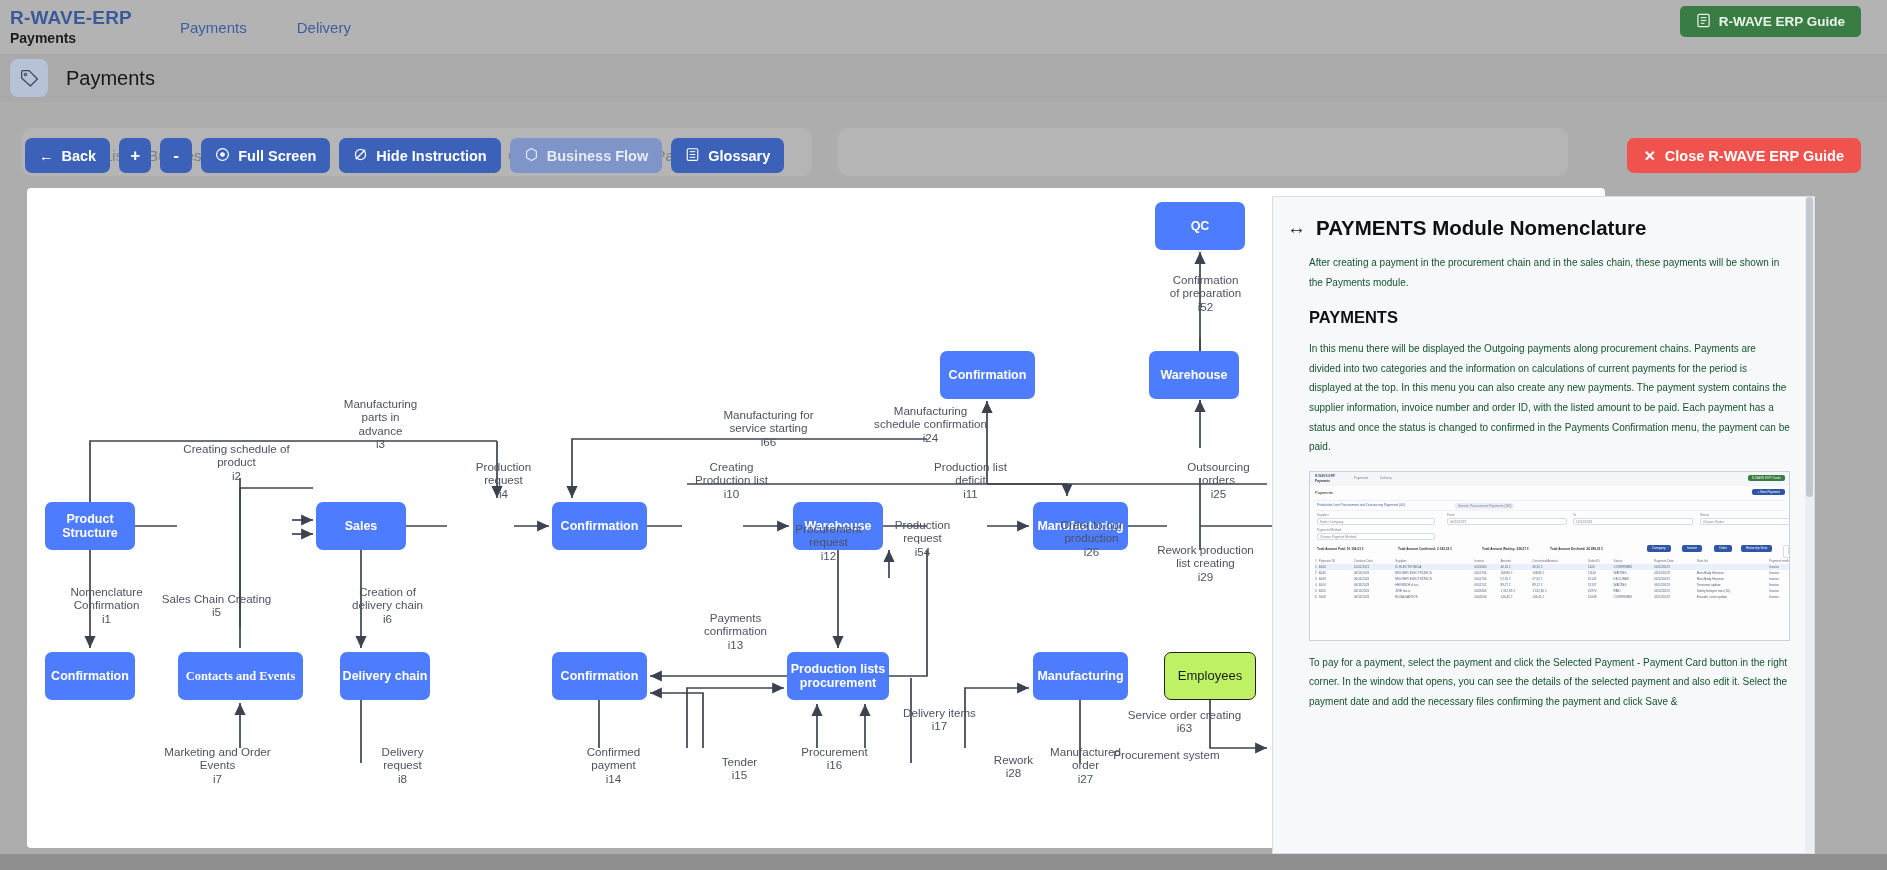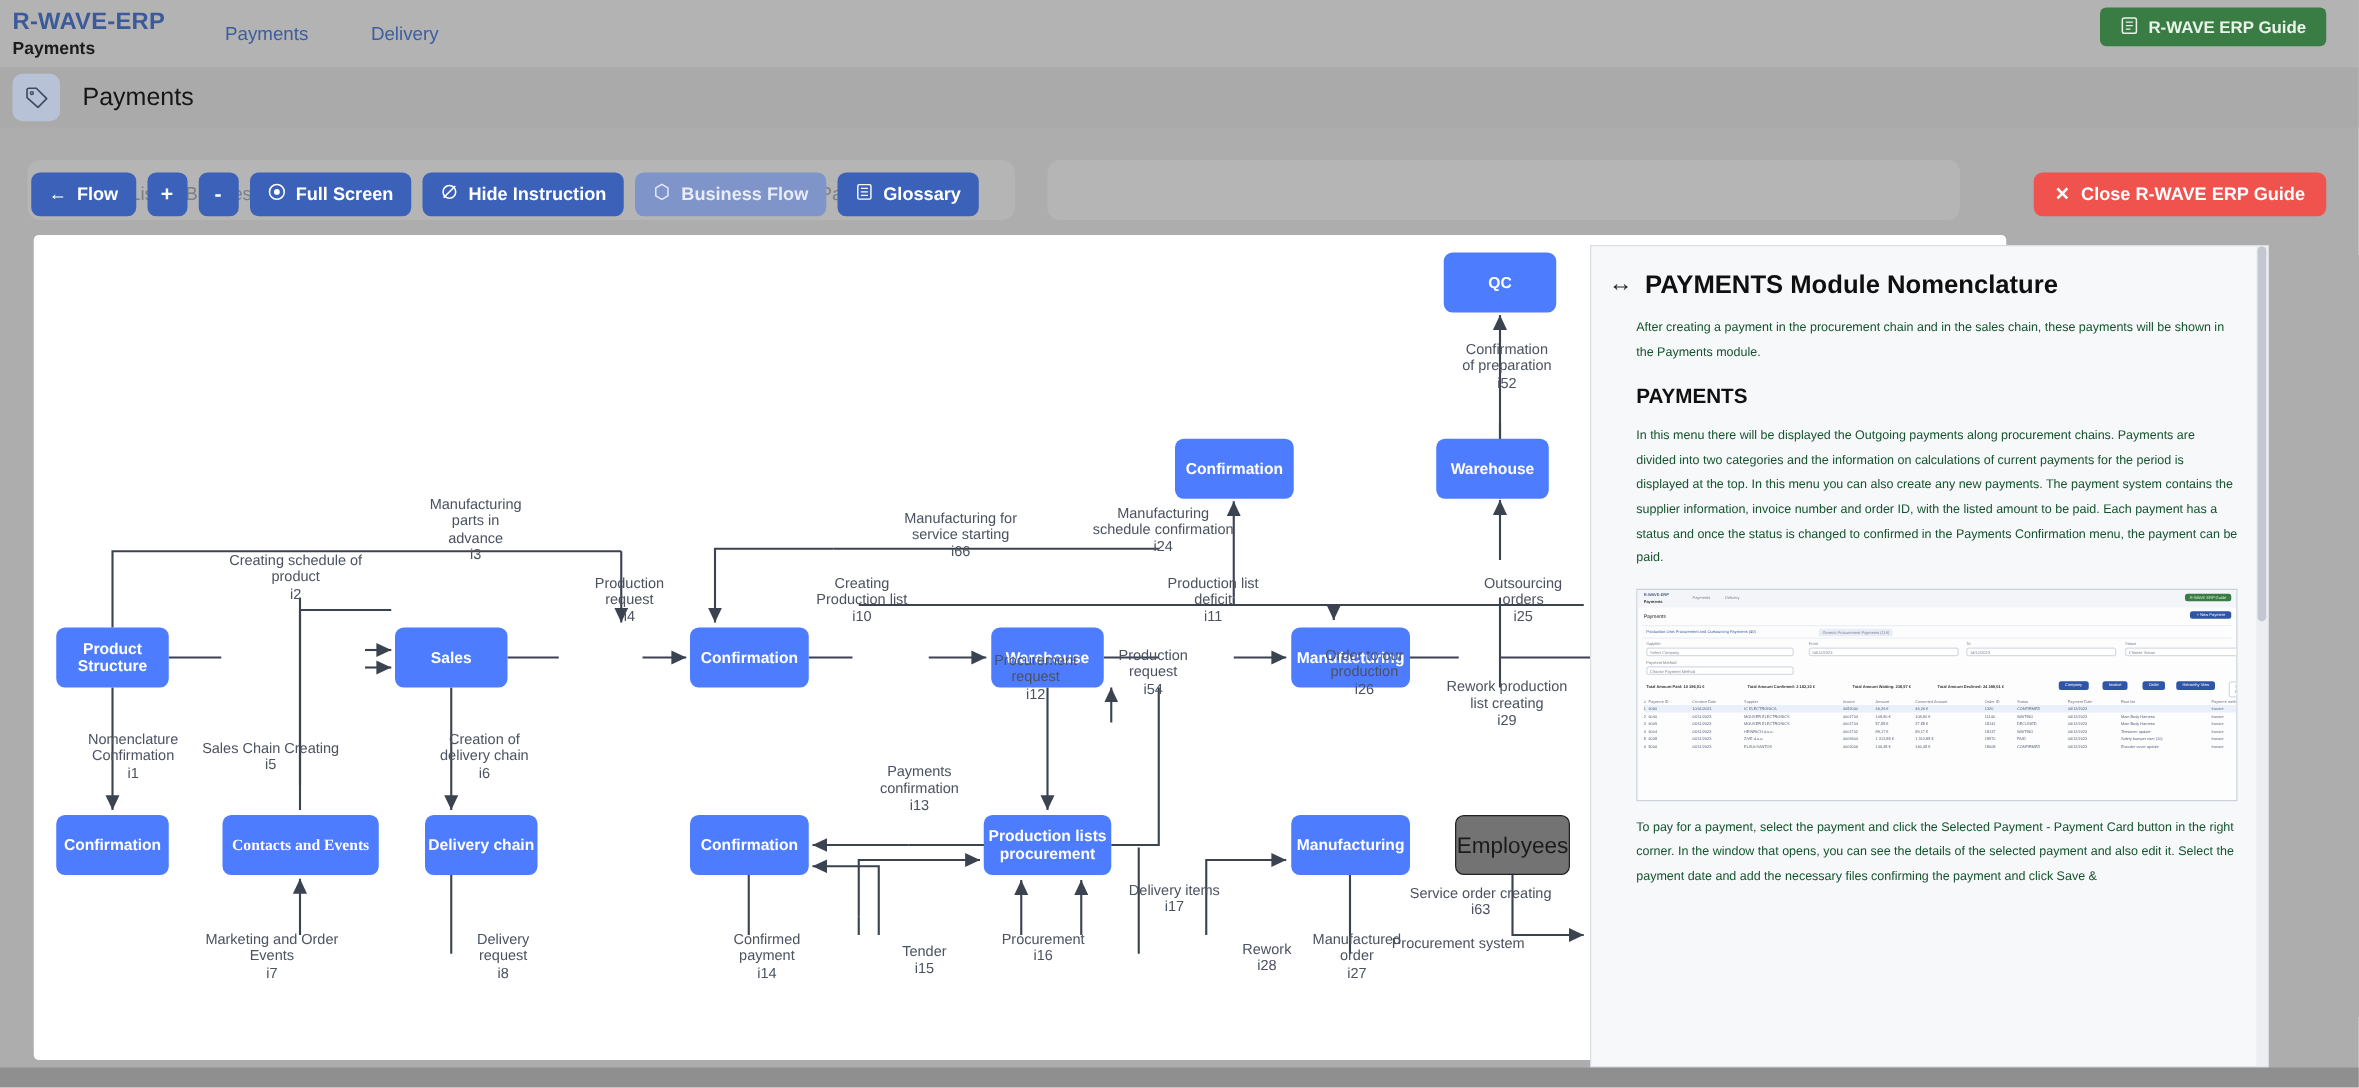--- a/index.html
+++ b/index.html
@@ -68,21 +68,21 @@
   
   .canvas{
     position:absolute; left:27px; top:188px; width:1578px; height:660px;
     background:#ffffff; border-radius:4px; overflow:hidden;
   }
   .node{
     position:absolute; background:#4d7cfe; color:#ffffff; border-radius:7px;
     display:flex; align-items:center; justify-content:center; text-align:center;
     font-size:12.5px; font-weight:bold; line-height:14px; padding:2px;
   }
-  .node.ghostnode{ background:#737373; color:#1b1b1b; border:1.6px solid #222; font-weight:normal; font-size:18px;}
+  .node.ghostnode{ background:#bef264; color:#1b1b1b; border:1.6px solid #222; font-weight:normal; font-size:13px;}
   .lbl{
     position:absolute; color:#4b5260; font-size:11.6px; line-height:13.4px;
     text-align:center; white-space:pre-line;
   }
   svg.edges{ position:absolute; left:0; top:0; width:1578px; height:660px; pointer-events:none;}
 
   
   .instr{
     position:absolute; left:1272px; top:196px; width:543px; height:658px;
     background:#f7f8fa; border:1px solid #d9dde4; overflow:hidden;
@@ -149,21 +149,21 @@
 
 <div class="toolwrap">
   <div class="ghost-card" style="left:22px;width:790px;"></div>
   <div class="ghost-card" style="left:838px;width:730px;"></div>
   <div class="ghost" style="left:104px;">List of Business Processes</div>
   <div class="ghost" style="left:508px;">General Procurement Payments</div>
 
   <div class="btnrow">
     <button class="tbtn">
       <span>←</span>
-      <span>Flow</span>
+      <span>Back</span>
     </button>
     <button class="tbtn sq">+</button>
     <button class="tbtn sq">-</button>
     <button class="tbtn">
       <span>
         <svg width="15" height="15" viewBox="0 0 16 16">
             <circle cx="8" cy="8" r="6.3" fill="none" stroke="#fff" stroke-width="1.3"></circle>
             <circle cx="8" cy="8" r="2.5" fill="#fff"></circle>
           </svg>
       </span>
@@ -311,21 +311,21 @@
       <div class="lbl" style="left: 296px; top: 209px; width: 115px;">Manufacturing
 parts in
 advance
 i3</div>
       <div class="lbl" style="left: 152px; top: 254px; width: 115px;">Creating schedule of
 product
 i2</div>
       <div class="lbl" style="left: 419px; top: 272px; width: 115px;">Production
 request
 i4</div>
-      <div class="lbl" style="left: 605px; top: 272px; width: 115px;">Creating
+      <div class="lbl" style="left: 647px; top: 272px; width: 115px;">Creating
 Production list
 i10</div>
       <div class="lbl" style="left: 684px; top: 220px; width: 115px;">Manufacturing for
 service starting
 i66</div>
       <div class="lbl" style="left: 886px; top: 272px; width: 115px;">Production list
 deficit
 i11</div>
       <div class="lbl" style="left: 1134px; top: 272px; width: 115px;">Outsourcing
 orders

